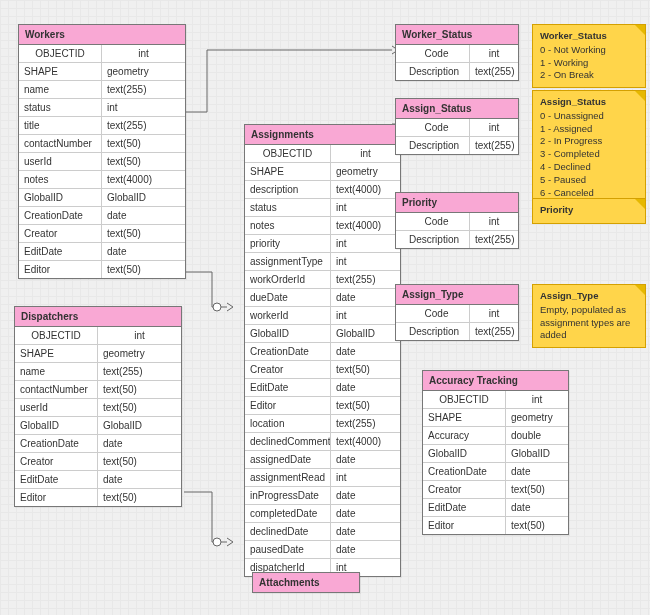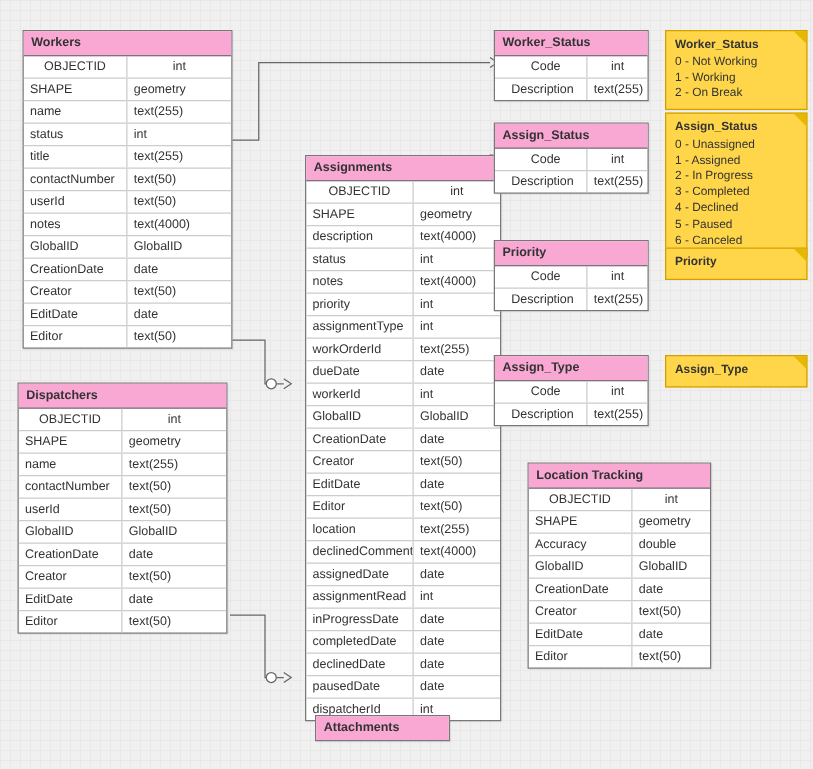--- a/index.html
+++ b/index.html
@@ -359,21 +359,21 @@
           <div class="cell type">int</div>
         </div>
         <div class="row">
           <div class="cell name">Description</div>
           <div class="cell type">text(255)</div>
         </div>
       </div>
 </div>
 
 <div class="entity" style="left:410px; top:358px; width:145px;">
-  <div class="title">Location Tracking</div>
+  <div class="title">Accuracy Tracking</div>
   <div class="body">
         <div class="row">
           <div class="cell name">OBJECTID</div>
           <div class="cell type">int</div>
         </div>
         <div class="row">
           <div class="cell name">SHAPE</div>
           <div class="cell type">geometry</div>
         </div>
         <div class="row">
@@ -428,15 +428,19 @@
         <div>6 - Canceled</div>
       </div>
 </div>
 
 <div class="note" style="left:520px; top:186px; width:98px;">
   <div class="ntitle">Priority</div>
 </div>
 
 <div class="note" style="left:520px; top:272px; width:98px;">
   <div class="ntitle">Assign_Type</div>
+  <div class="nlines">
+        <div>Empty, populated as</div>
+        <div>assignment types are added</div>
+      </div>
 </div>
 
 </div>
 
 </body></html>

